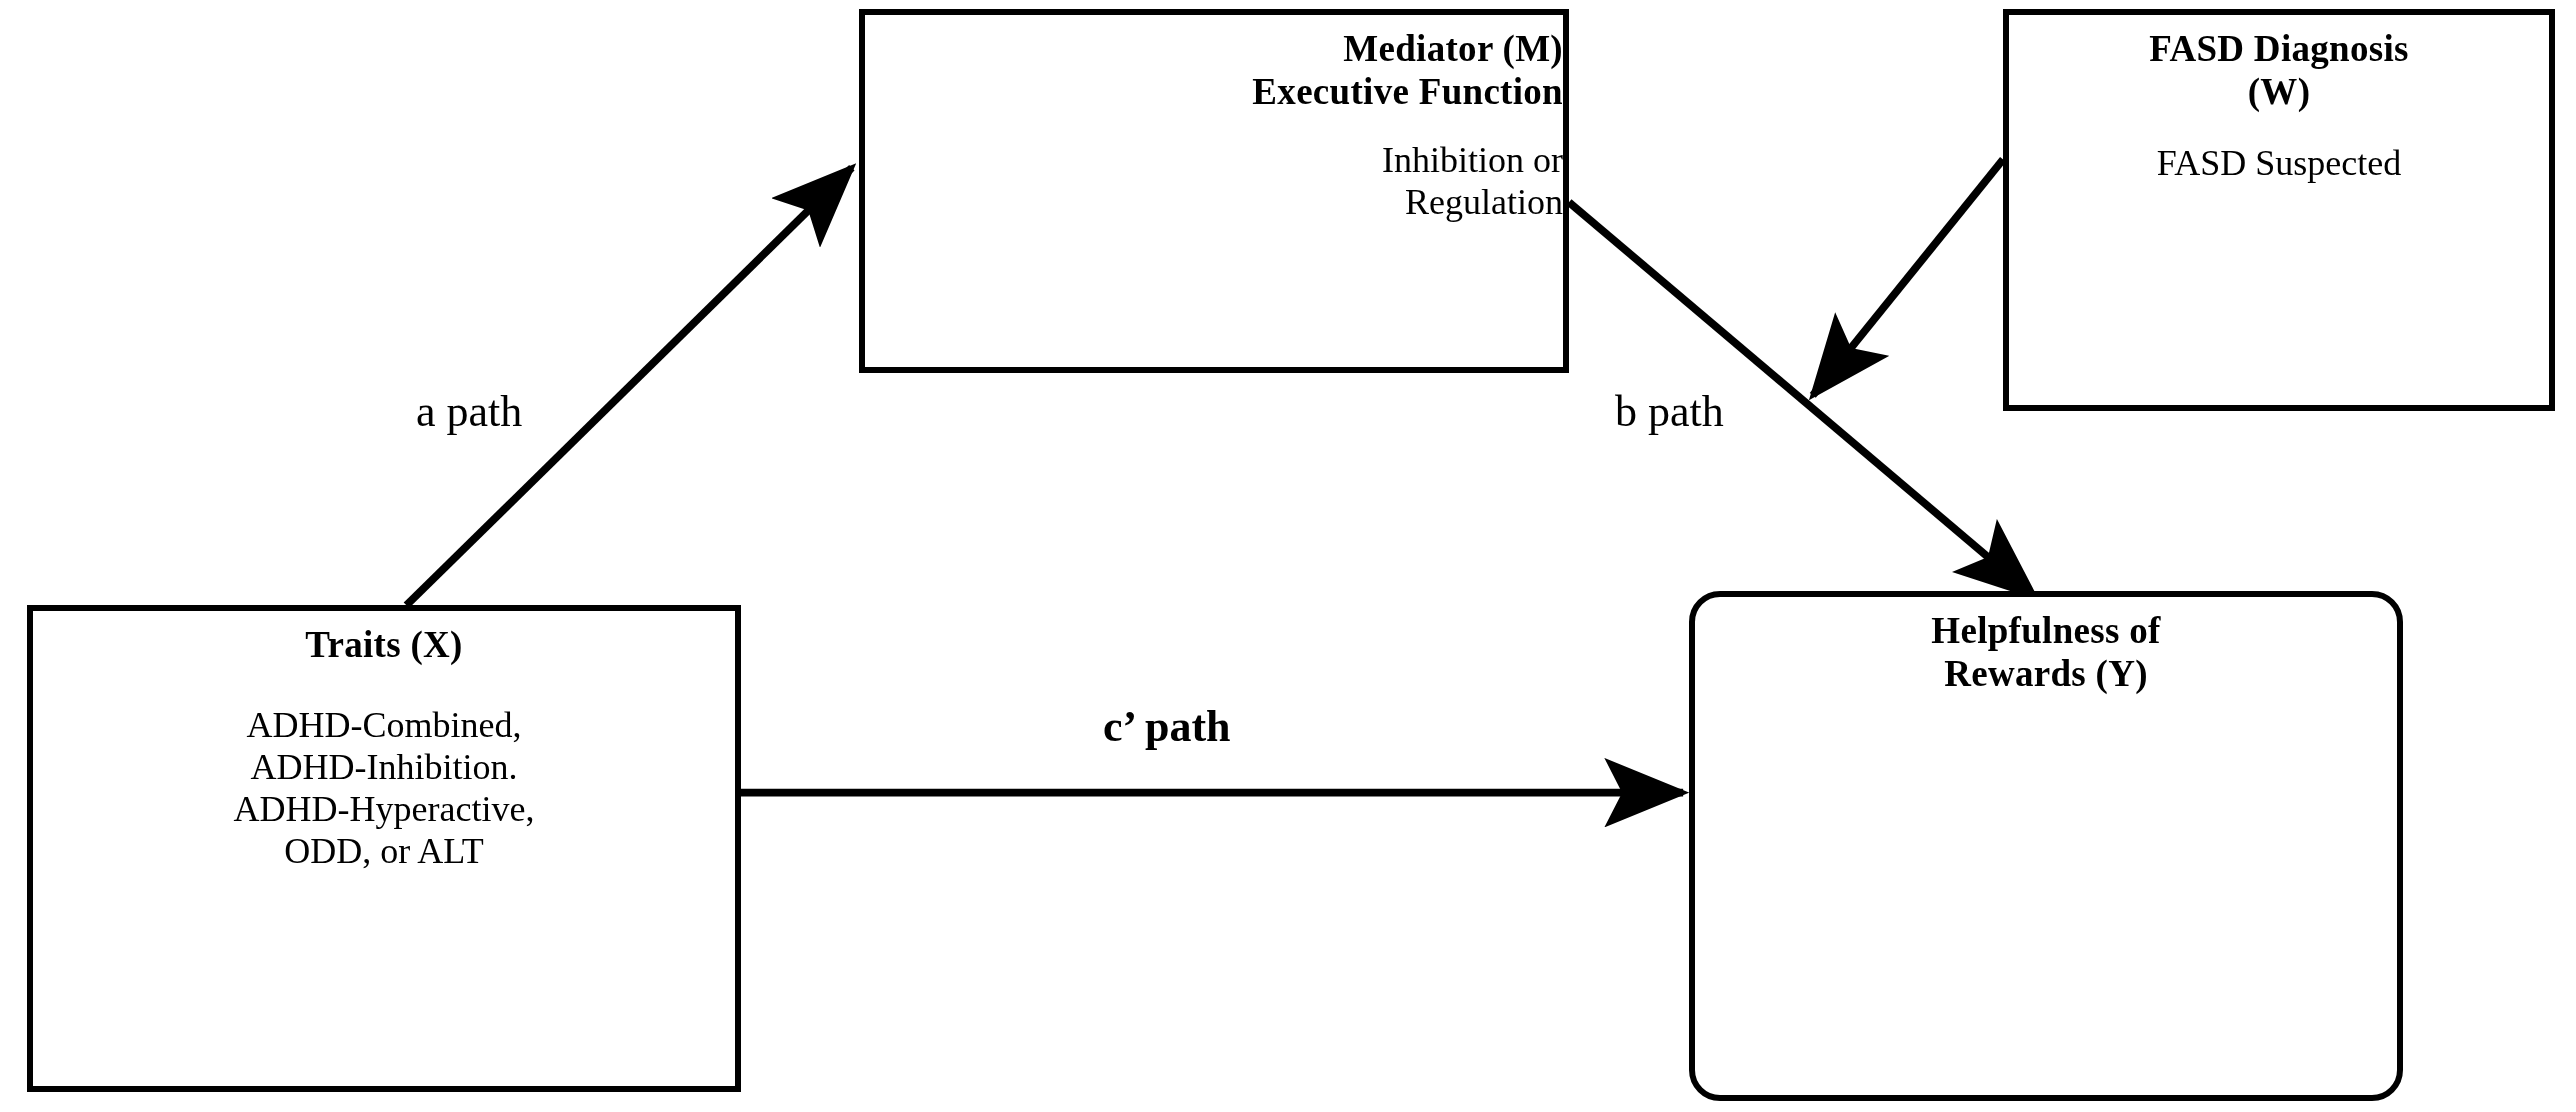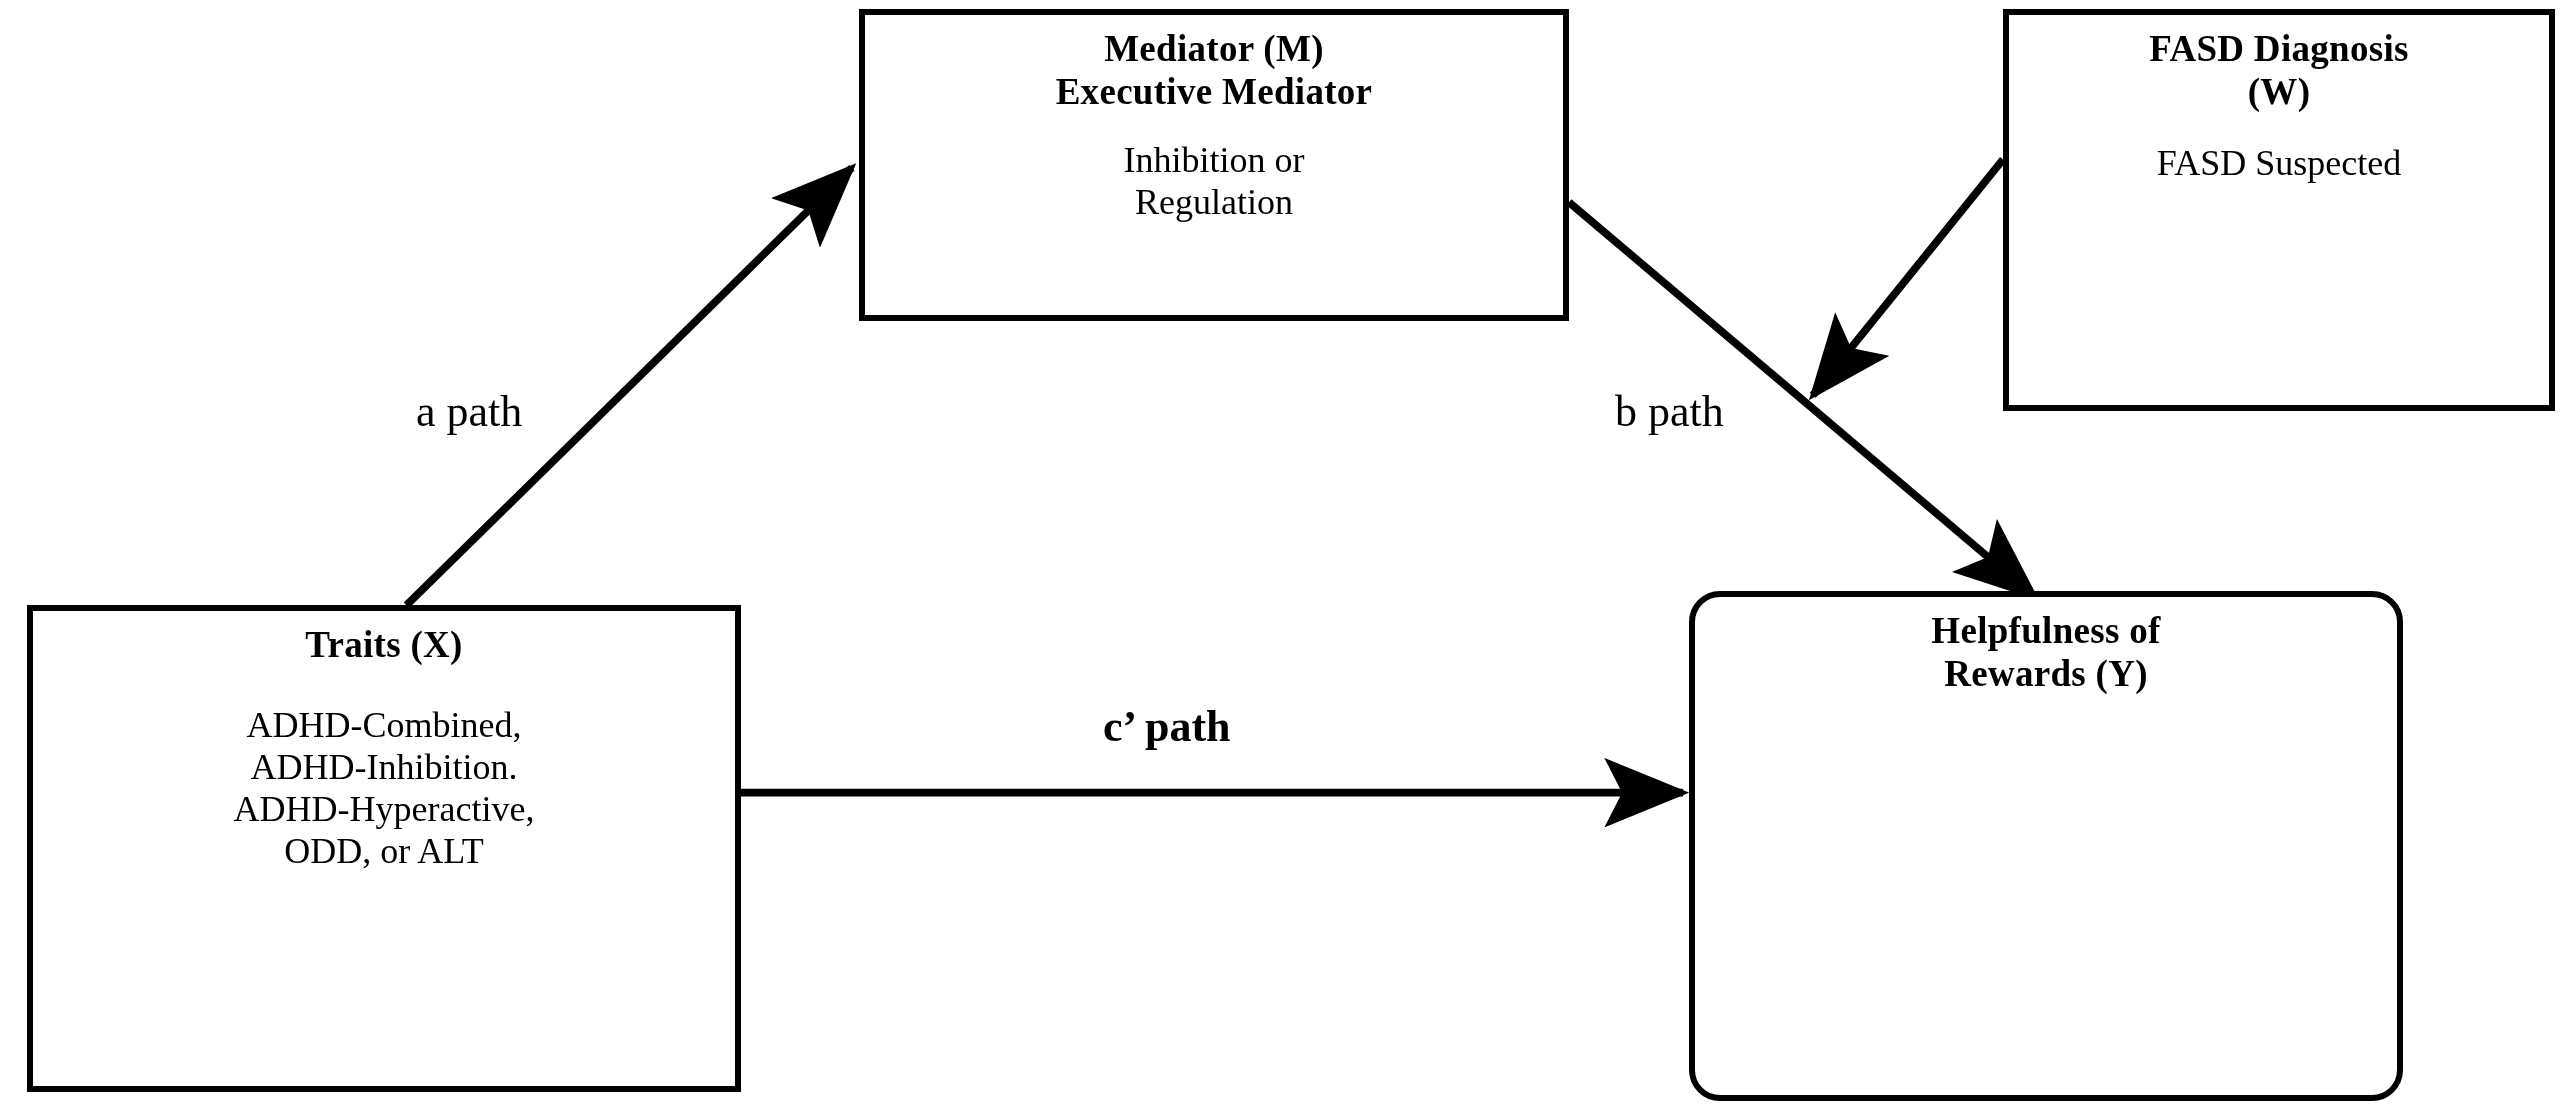--- a/index.html
+++ b/index.html
@@ -42,21 +42,21 @@
     font-size: 36px;
     line-height: 1.17;
     margin-top: 25px;
   }
   .edge-label {
     position: absolute;
     font-size: 44px;
     line-height: 1;
     white-space: nowrap;
   }
-  #node-mediator { left: 859px; top: 9px; width: 710px; height: 312px; }
+  #node-mediator { left: 859px; top: 9px; width: 710px; height: 364px; text-align: right; }
   #node-mediator .node-body { }
   #node-fasd { left: 2003px; top: 9px; width: 552px; height: 402px; }
   #node-fasd .node-body { margin-top: 28.5px; }
   #node-traits { left: 27px; top: 605px; width: 714px; height: 487px; }
   #node-traits .node-body { margin-top: 37px; }
   #node-helpfulness { left: 1689px; top: 591px; width: 714px; height: 510px; border-radius: 31px; }
   #label-a { left: 416px; top: 390px; }
   #label-b { left: 1615px; top: 390px; }
   #label-cprime { left: 1103px; top: 705px; font-weight: bold; }
 </style>
@@ -77,21 +77,21 @@
     <line x1="2638" y1="340" x2="3421" y2="1003" stroke="#000000" stroke-width="13" marker-end="url(#arrowhead)"></line>
 
     <line x1="1245" y1="1333" x2="2830" y2="1333" stroke="#000000" stroke-width="13" marker-end="url(#arrowhead)"></line>
 
     <line x1="3368" y1="268" x2="3048" y2="665" stroke="#000000" stroke-width="13" marker-end="url(#arrowhead)"></line>
   </svg>
 
   <div class="node" id="node-mediator">
     <div class="node-title">
       <div>Mediator (M)</div>
-      <div>Executive Mediator</div>
+      <div>Executive Function</div>
     </div>
     <div class="node-body">
       <div>Inhibition or</div>
       <div>Regulation</div>
     </div>
   </div>
 
   <div class="node" id="node-fasd">
     <div class="node-title">
       <div>FASD Diagnosis</div>

